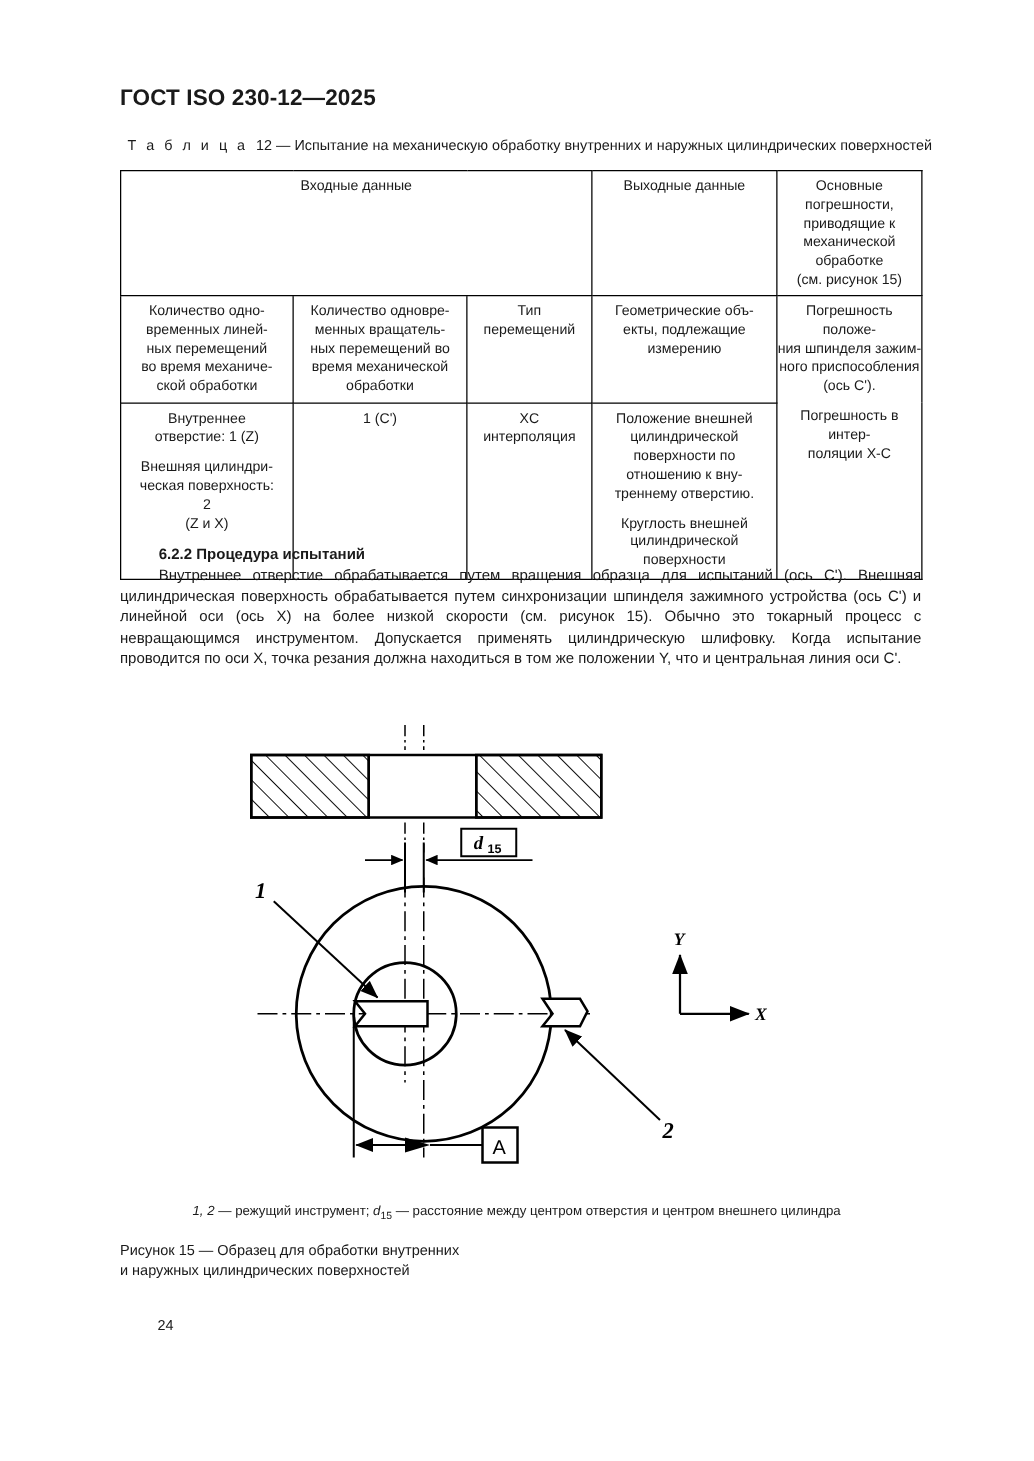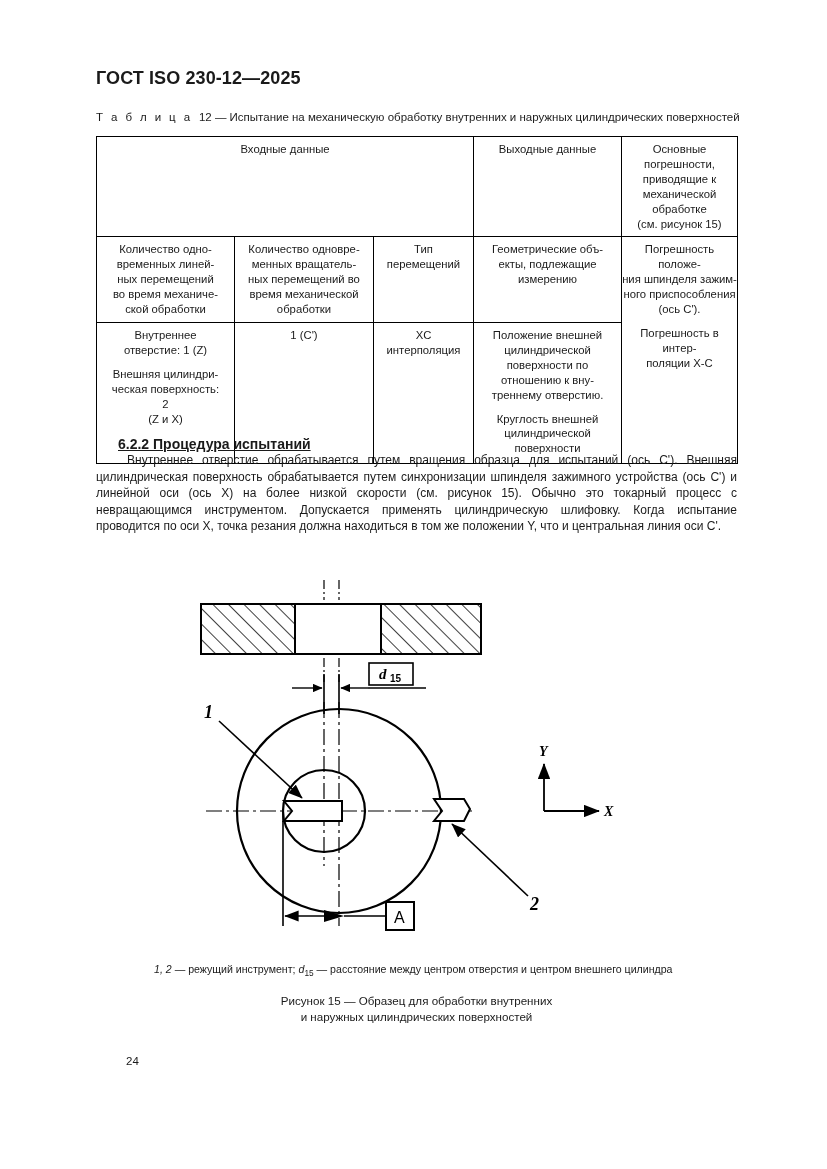--- a/index.html
+++ b/index.html
@@ -28,21 +28,21 @@
     left: 96px;
     top: 68px;
     font-size: 18px;
     font-weight: bold;
     letter-spacing: 0.1px;
   }
 
   
   .table-caption {
     position: absolute;
-    left: 96px;
+    left: 102px;
     top: 111px;
     font-size: 11.5px;
     white-space: nowrap;
   }
   .table-caption .spaced {
     letter-spacing: 2.4px;
   }
 
   
   .tbl-wrap {
@@ -73,25 +73,24 @@
     vertical-align: top;
   }
   .cellpara { margin: 0 0 0 0; }
   .cellpara + .cellpara { margin-top: 9px; }
   .ital { font-style: italic; }
   .sub { font-size: 8.3px; vertical-align: sub; }
 
   
   .sec-head {
     position: absolute;
-    left: 118px;
+    left: 127px;
     top: 436px;
-    font-size: 14px;
+    font-size: 12px;
     font-weight: bold;
-    text-decoration: underline;
   }
   .body-par {
     position: absolute;
     left: 96px;
     top: 452px;
     width: 641px;
     font-size: 12px;
     line-height: 16.6px;
     text-align: justify;
     text-indent: 31px;
@@ -111,21 +110,21 @@
     left: 154px;
     top: 963px;
     font-size: 10.6px;
     white-space: nowrap;
   }
   .fig-caption {
     position: absolute;
     left: 96px;
     top: 993px;
     width: 641px;
-    text-align: center;
+    text-align: left;
     font-size: 11.6px;
     line-height: 15.5px;
   }
 
   
   .page-num {
     position: absolute;
     left: 82px;
     top: 1055px;
     font-size: 11.5px;

